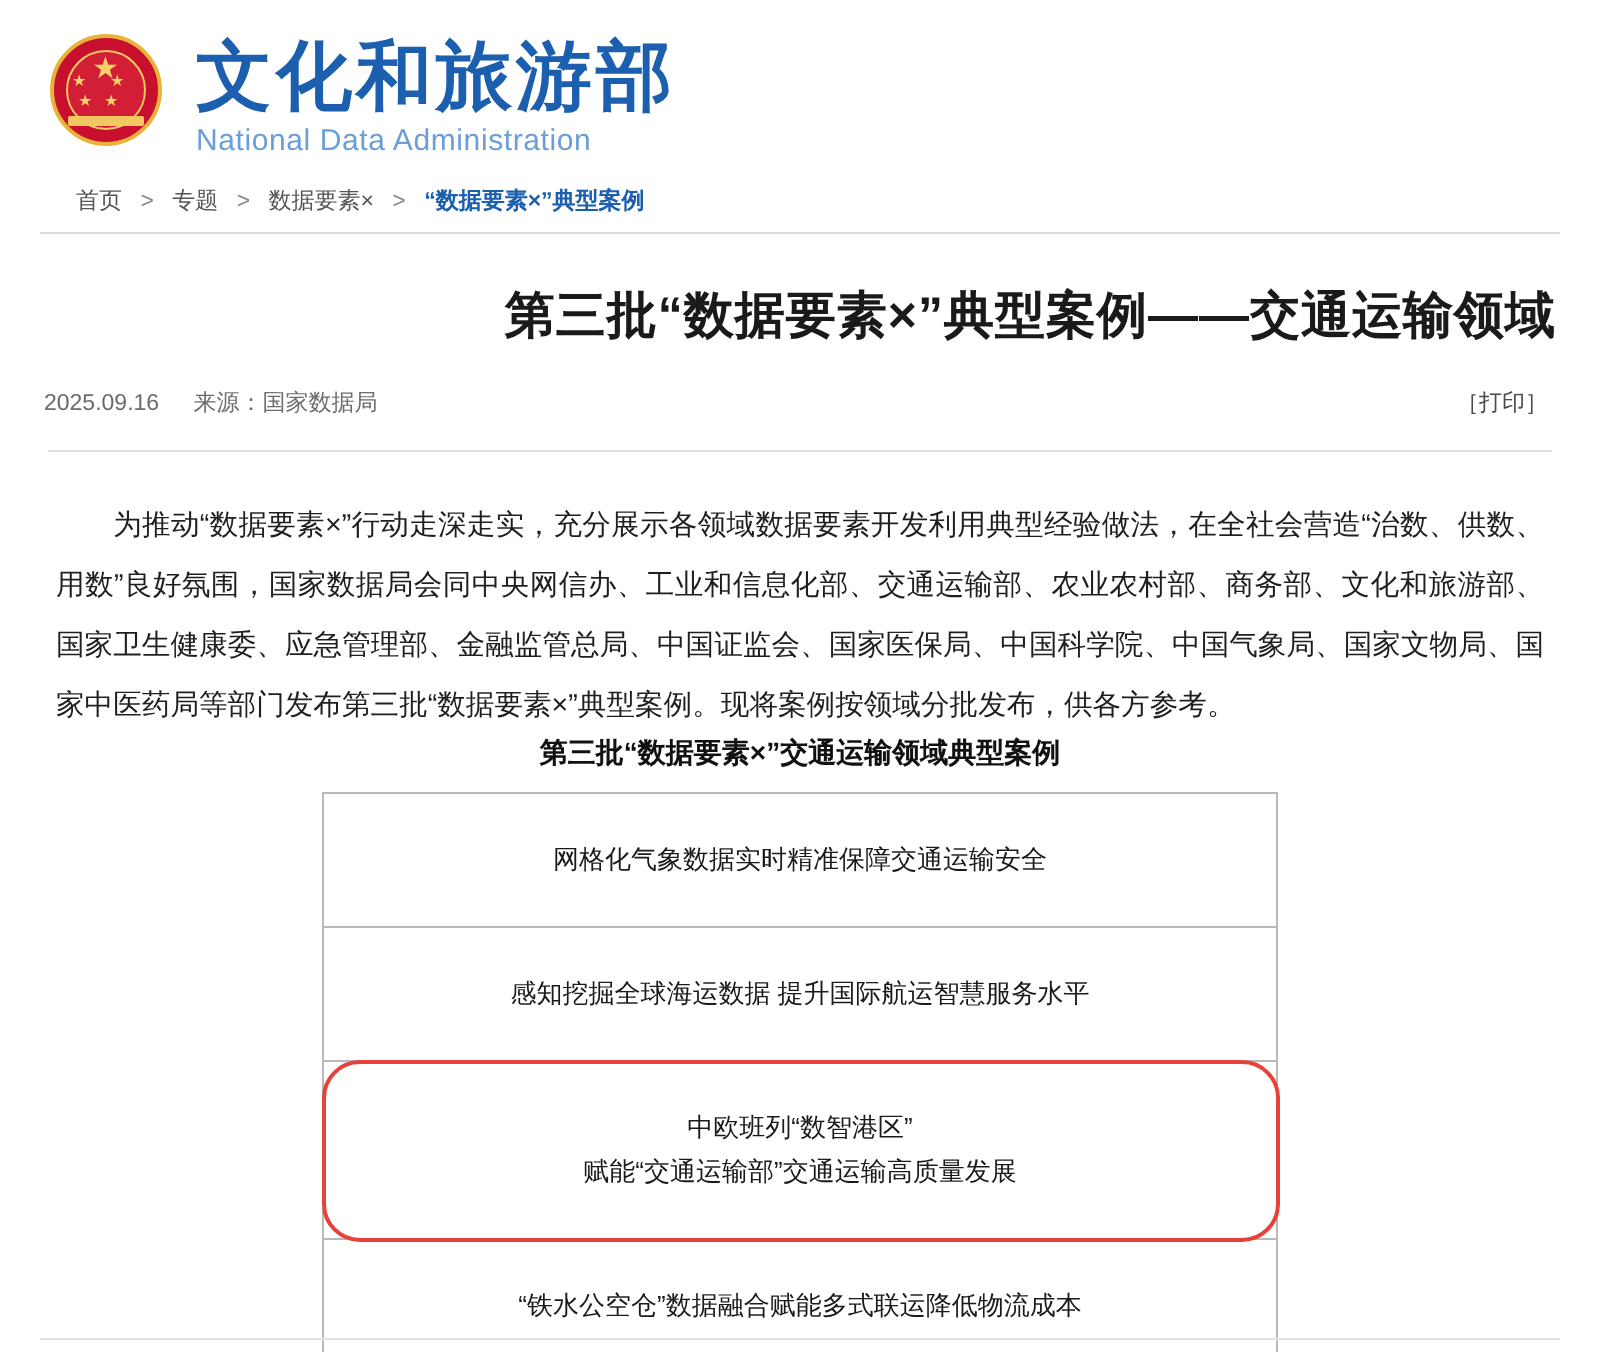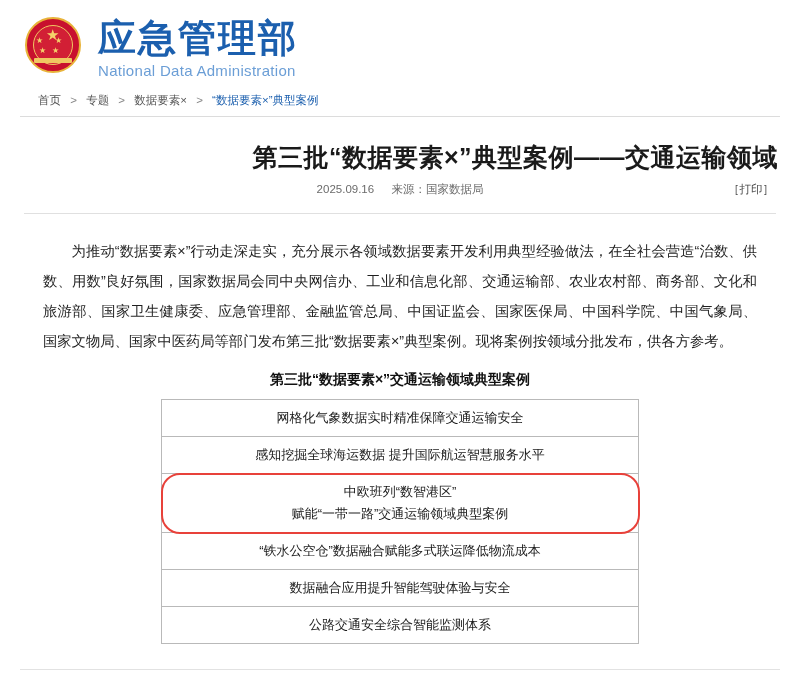--- a/index.html
+++ b/index.html
@@ -77,42 +77,42 @@
   }
 
   
   .breadcrumb {
     padding: 10px 0 8px 38px;
     font-size: 11.5px;
     color: #555;
   }
   .breadcrumb a { color: #555; text-decoration: none; }
   .breadcrumb .sep { margin: 0 6px; color: #888; }
-  .breadcrumb .current { color: #1b5fae; font-weight: normal; }
+  .breadcrumb .current { color: #1b5fae; font-weight: bold; }
 
   .divider {
     height: 1px;
     background: #dcdcdc;
     margin: 0 20px;
   }
 
   
   .article { padding: 0 22px; }
   .doc-title {
     text-align: right;
     font-size: 25px;
     font-weight: bold;
     color: #1a1a1a;
     margin-top: 24px;
     letter-spacing: 0.5px;
   }
   .meta-row {
     position: relative;
-    text-align: center;
-    margin-top: 8px;
+    text-align: left;
+    margin-top: 20px;
     font-size: 11.5px;
     color: #6b6b6b;
   }
   .meta-row .date { margin-right: 14px; }
   .print-link {
     position: absolute;
     right: 4px;
     top: 0;
     font-size: 11.5px;
     color: #4a4a4a;
@@ -124,42 +124,42 @@
   }
 
   .body-text {
     font-size: 14.3px;
     line-height: 30px;
     color: #1f1f1f;
     margin-top: 22px;
     text-align: justify;
     padding: 0 6px;
   }
-  .body-text p { margin: 15px; }
+  .body-text p { margin: 0; }
   .indent { text-indent: 2em; }
 
   
   .table-title {
     text-align: center;
     font-size: 14px;
     font-weight: bold;
     color: #111;
   }
   .case-table {
     width: 478px;
     margin: 10px auto 0 auto;
     border-collapse: collapse;
     position: relative;
   }
   .case-table td {
     border: 1px solid #b9b9b9;
     text-align: center;
     font-size: 13px;
     line-height: 22px;
-    padding: 7px 6px;
+    padding: 22px 6px;
     color: #1a1a1a;
   }
   tr.highlight td {
     outline: 2px solid #e8413a;
     outline-offset: -1px;
     position: relative;
     border-radius: 18px;
   }
   .bottom-rule {
     position: absolute;
@@ -179,21 +179,21 @@
       <div class="circle"></div>
       <div class="inner"></div>
       <div class="star s1">★</div>
       <div class="star s2">★</div>
       <div class="star s3">★</div>
       <div class="star s4">★</div>
       <div class="star s5">★</div>
       <div class="bar"></div>
     </div>
     <div class="titleblock">
-      <div class="cn-title">应急管理部</div>
+      <div class="cn-title">文化和旅游部</div>
       <div class="en-title">National Data Administration</div>
     </div>
   </div>
 
   <div class="breadcrumb">
     <a href="#">首页</a>
     <span class="sep">&gt;</span>
     <a href="#">专题</a>
     <span class="sep">&gt;</span>
     <a href="#">数据要素×</a>
@@ -228,21 +228,21 @@
           </td>
         </tr>
         <tr>
           <td>
             <span>感知挖掘全球海运数据 提升国际航运智慧服务水平</span>
           </td>
         </tr>
         <tr class="highlight">
           <td>
             <div>中欧班列“数智港区”</div>
-            <div>赋能“一带一路”交通运输领域典型案例</div>
+            <div>赋能“交通运输部”交通运输高质量发展</div>
           </td>
         </tr>
         <tr>
           <td>
             <span>“铁水公空仓”数据融合赋能多式联运降低物流成本</span>
           </td>
         </tr>
         <tr>
           <td>
             <span>数据融合应用提升智能驾驶体验与安全</span>

